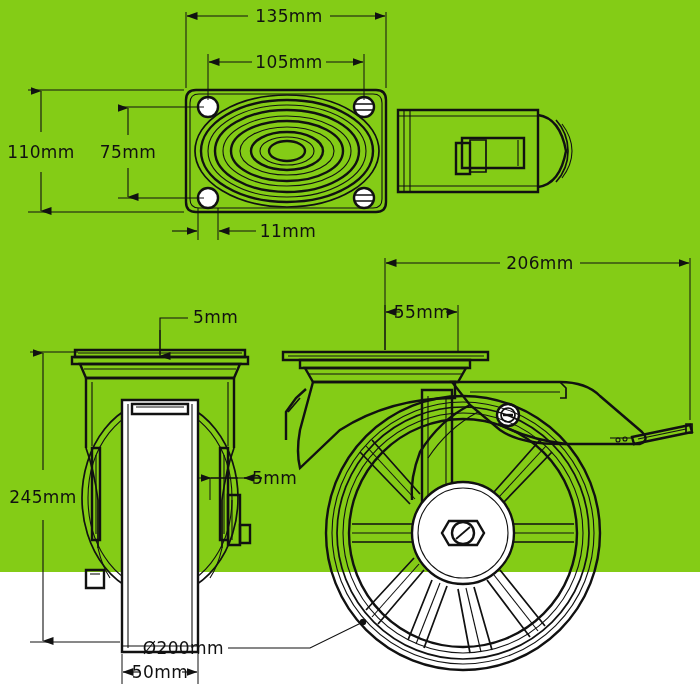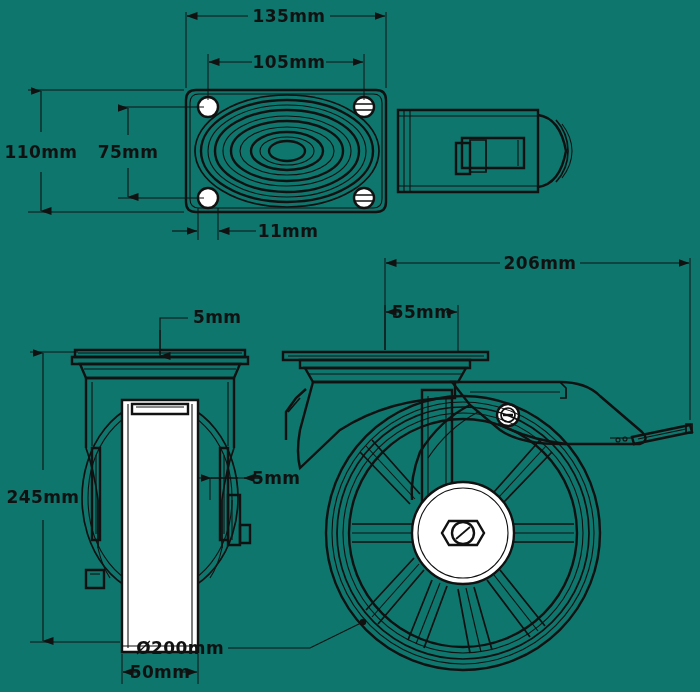--- a/index.html
+++ b/index.html
@@ -5,23 +5,22 @@
 <style>
   html,body{margin:0;padding:0;background:#ffffff;}
   body{
     width:700px;height:700px;
     font-family:"DejaVu Sans", sans-serif;
     overflow:hidden;
     position:relative;
   }
   #drawing-root{
     position:relative;
-    width:700px;height:692px;
-    background:#0f766e;
-    font-weight:bold;
+    width:700px;height:572px;
+    background:#84cc16;
   }
   svg.sheet{
     position:absolute;left:0;top:0;
     width:700px;height:700px;
     display:block;
   }
   .dim-text{
     font-family:"DejaVu Sans", sans-serif;
     font-size:17px;
     fill:#111111;

